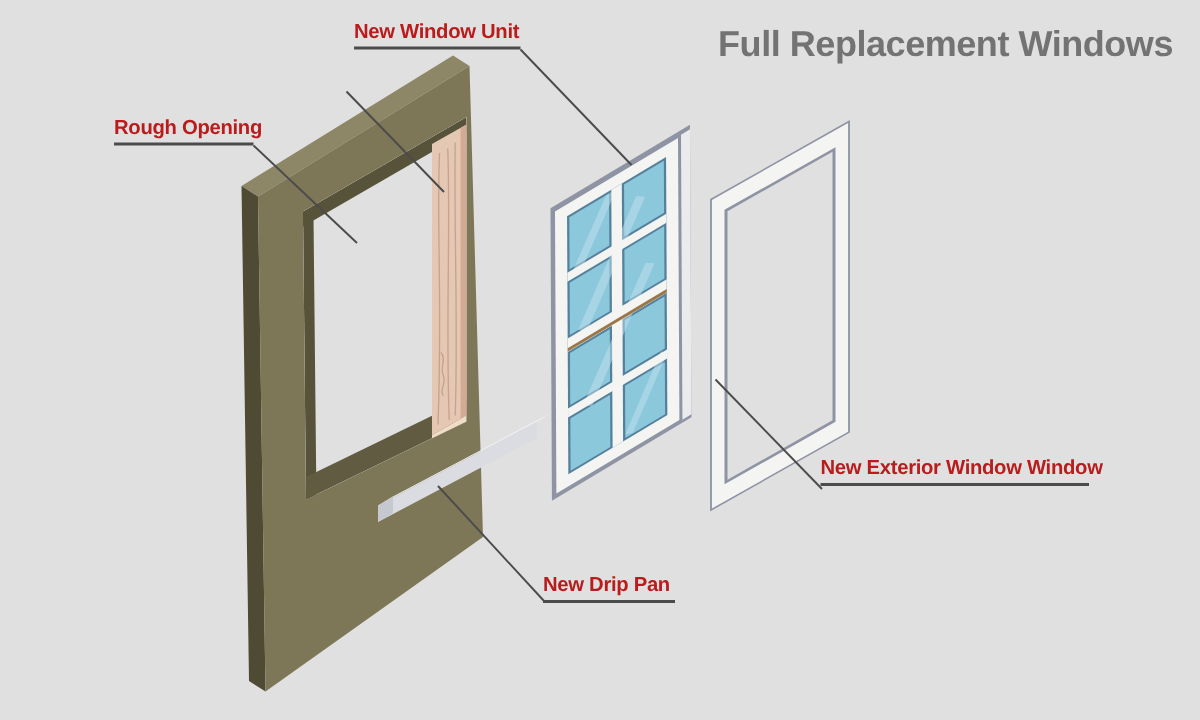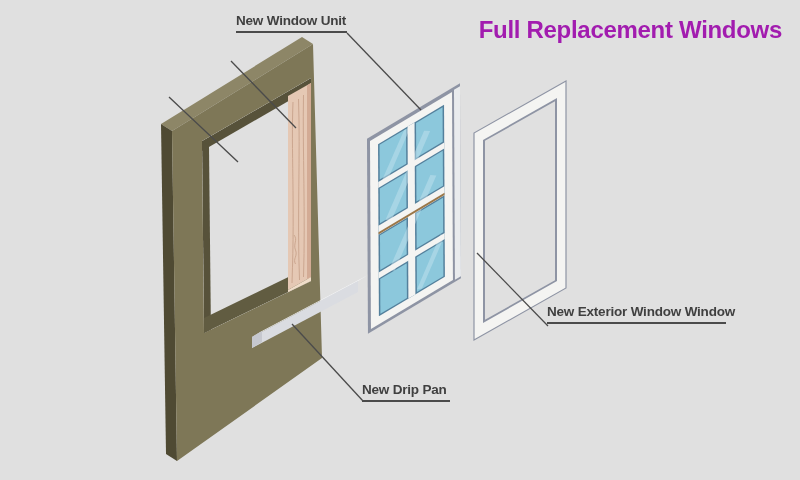--- a/index.html
+++ b/index.html
@@ -1,23 +1,23 @@
 <!DOCTYPE html>
 <html><head>
 <meta charset="utf-8">
 <style>
   html,body{margin:0;padding:0;background:#e0e0e0;}
   .stage{position:relative;width:800px;height:480px;overflow:hidden;
          font-family:"Liberation Sans",sans-serif;background:#e0e0e0;}
   .stage svg{position:absolute;left:0;top:0;}
-  .label{position:absolute;font-size:13.5px;font-weight:600;color:#404040;
+  .label{position:absolute;font-size:13.5px;font-weight:600;color:#b91c1c;
          letter-spacing:-0.2px;border-bottom:2px solid #4b4b4b;
          padding-bottom:3px;white-space:nowrap;line-height:14px;}
   .title{position:absolute;top:16px;right:18px;font-size:24px;font-weight:700;
-         letter-spacing:-0.3px;color:#a21caf;white-space:nowrap;}
+         letter-spacing:-0.3px;color:#737373;white-space:nowrap;}
 </style>
 </head>
 <body>
 
 <div class="stage">
 
   <svg width="800" height="480" viewBox="0 0 800 480">
     <defs>
       <clipPath id="holeClip">
         <polygon points="202,141 311,78 311,281 204,333"></polygon>
@@ -104,17 +104,18 @@
       <line x1="292" y1="324" x2="363" y2="401"></line>
       <line x1="477" y1="253" x2="548" y2="326"></line>
     </g>
   </svg>
 
   <div class="title">Full Replacement Windows</div>
 
   <div class="label" style="left:236px;top:14px;width:111px;">New Window Unit</div>
 
 
+  <div class="label" style="left:76px;top:78px;width:93px;">Rough Opening</div>
 
   <div class="label" style="left:362px;top:383px;width:88px;">New Drip Pan</div>
 
   <div class="label" style="left:547px;top:305px;width:179px;">New Exterior Window Window</div>
 </div>
 
 </body></html>

